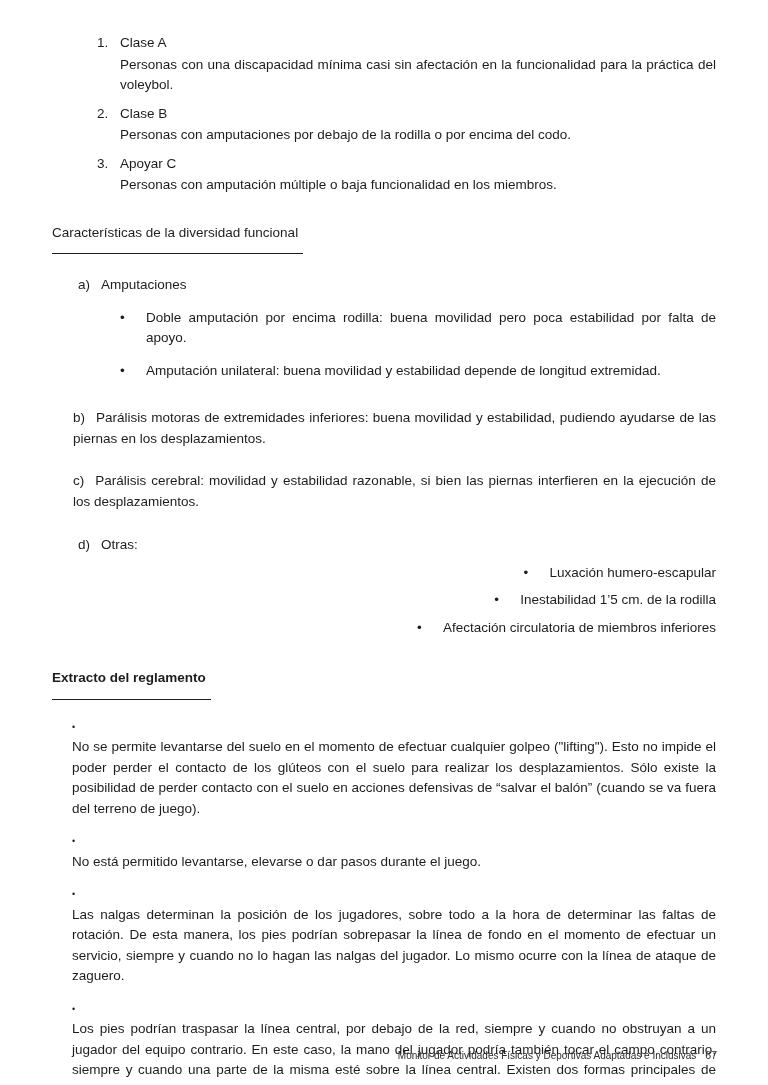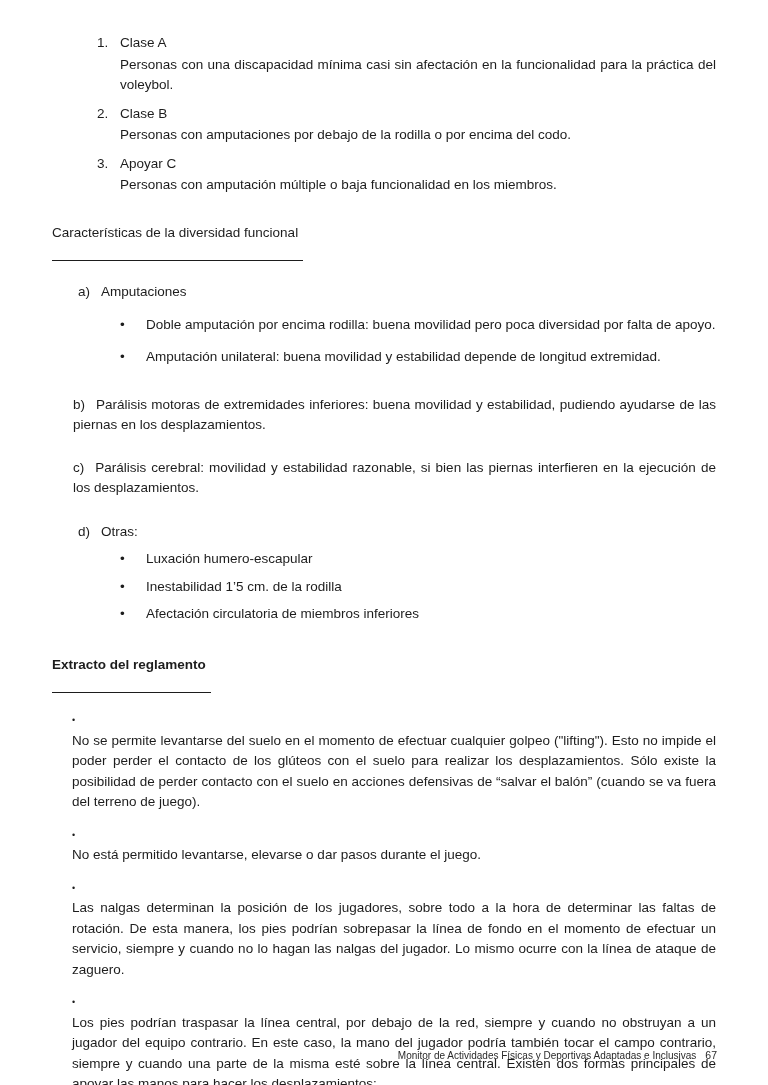--- a/index.html
+++ b/index.html
@@ -41,21 +41,21 @@
   .section-heading {
     font-size: 13.5px;
     font-weight: normal;
     margin: 0;
   }
   .heading-features { margin-top: 27px; }
   .heading-rules   { margin-top: 30px; font-weight: bold; }
   .underline {
     display: inline-block;
     border-bottom: 1.4px solid #1d1d1d;
-    padding-bottom: 17px;
+    padding-bottom: 10px;
     padding-right: 5px;
   }
 
   
   .let-row {
     display: flex;
     margin-left: 26px;
   }
   .let-row-a { margin-top: 21px; }
   .let-row-d { margin-top: 23px; }
@@ -76,21 +76,21 @@
     display: flex;
     margin-left: 68px;
     text-align: justify;
   }
   .bullet-item .marker {
     width: 26px;
     flex-shrink: 0;
   }
   .marker-dot::before { content: "\2022"; }
   .bullets-a .bullet-item { margin-top: 12px; }
-  .bullets-d .bullet-item { margin-top: 7px; text-align: left; }
+  .bullets-d .bullet-item { margin-top: 7px; text-align: left; justify-content: flex-end; }
 
   
   .rule-item {
     display: flex;
     margin-left: 20px;
     text-align: justify;
     flex-direction: column;
   }
   .rule-item .marker {
     width: 25px;
@@ -159,21 +159,21 @@
       <span class="underline">Características de la diversidad funcional</span>
     </h2>
 
     <div class="let-row let-row-a">
       <span class="let-label">a)</span>
       <span>Amputaciones</span>
     </div>
     <div class="bullets-a">
       <div class="bullet-item">
         <span class="marker marker-dot"></span>
-        <span>Doble amputación por encima rodilla: buena movilidad pero poca diversidad por falta de apoyo.</span>
+        <span>Doble amputación por encima rodilla: buena movilidad pero poca estabilidad por falta de apoyo.</span>
       </div>
       <div class="bullet-item">
         <span class="marker marker-dot"></span>
         <span>Amputación unilateral: buena movilidad y estabilidad depende de longitud extremidad.</span>
       </div>
     </div>
 
     <p class="let-para let-para-b">
       <span class="inline-let">b)</span><span>Parálisis motoras de extremidades inferiores: buena movilidad y estabilidad, pudiendo ayudarse de las piernas en los desplazamientos.</span>
     </p>

